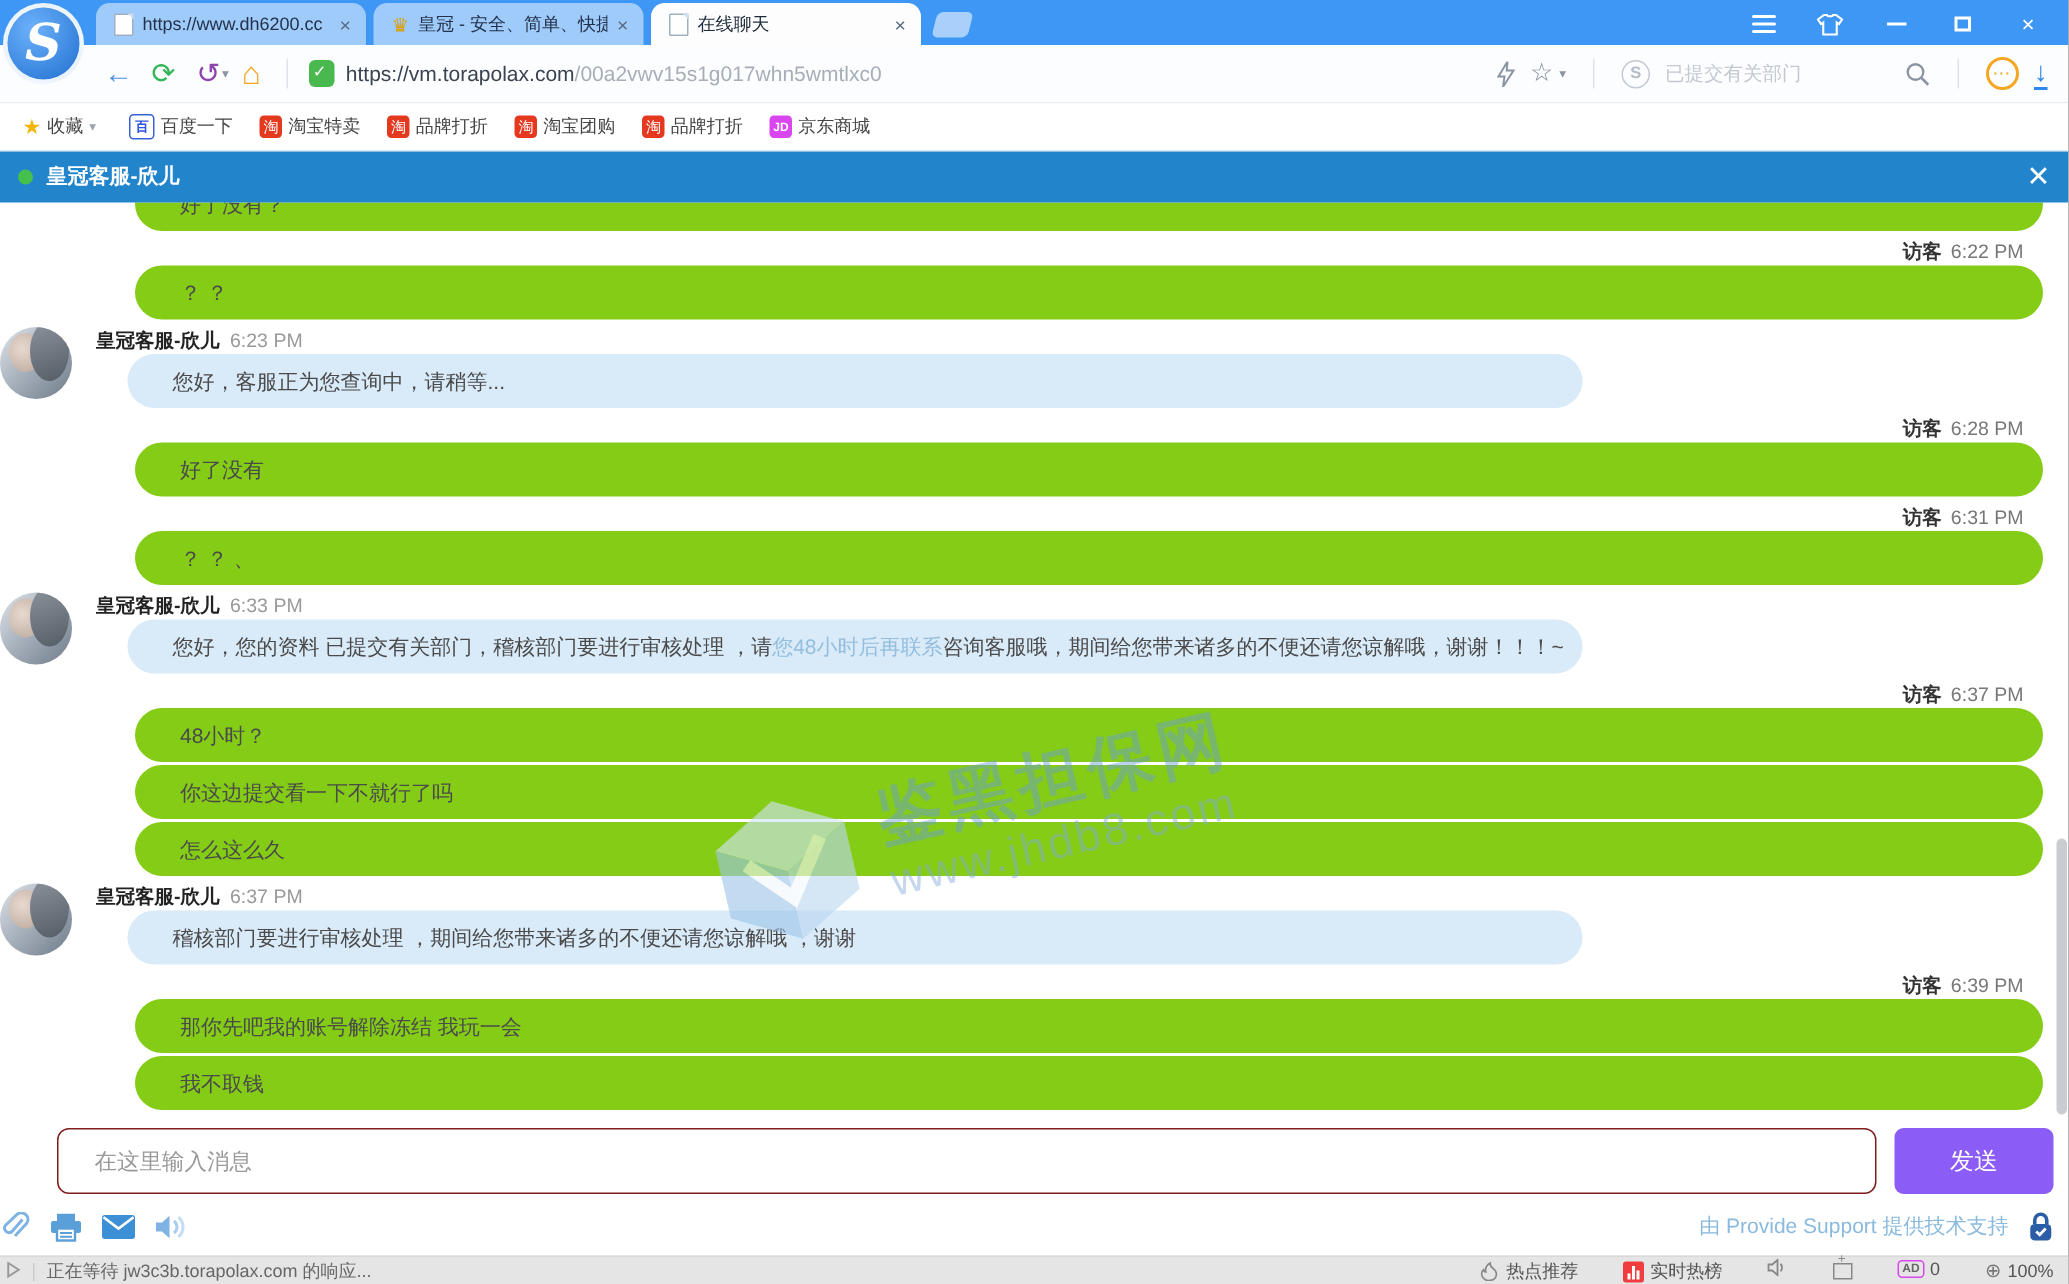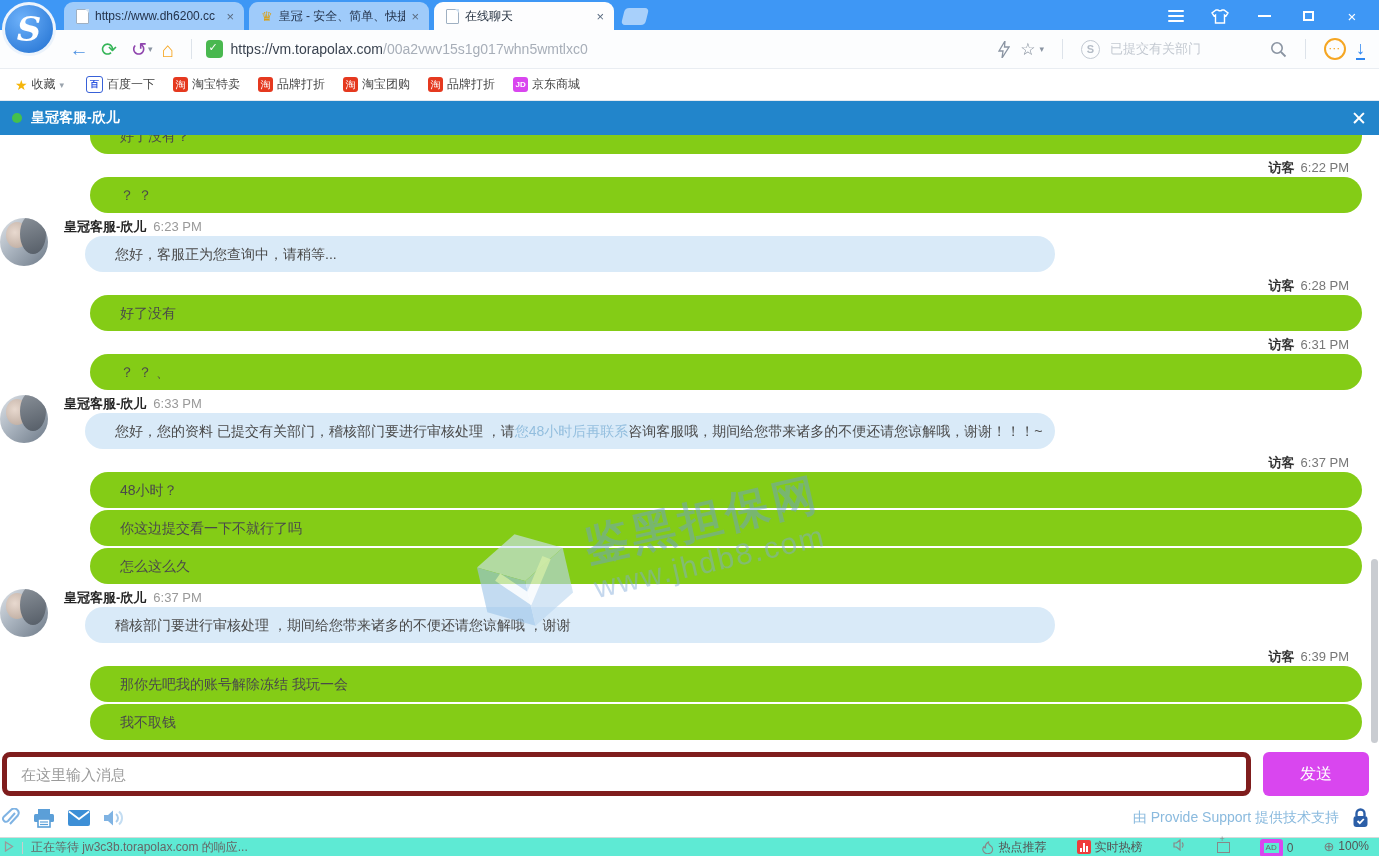--- a/index.html
+++ b/index.html
@@ -95,41 +95,41 @@
   .watermark{position:absolute;left:472px;top:352px;width:470px;display:flex;align-items:center;gap:18px;
              transform:rotate(-13deg);pointer-events:none;z-index:10;opacity:.62;}
   .wm-text{display:flex;flex-direction:column;line-height:1.15;}
   .wm-title{font-size:44px;font-weight:bold;color:rgba(108,158,214,.75);letter-spacing:4px;}
   .wm-url{font-size:30px;color:rgba(128,170,218,.75);letter-spacing:2px;}
 
   .scroll-thumb{position:absolute;right:1px;top:424px;width:7px;height:184px;background:#c9ccd1;border-radius:4px;z-index:30;}
 
   
   .input-row{height:54px;display:flex;align-items:center;padding:7px 10px 3px 2px;box-sizing:border-box;gap:12px;}
-  .chat-input{flex:1;height:44px;border:5px solid #7f1d1d;border-radius:8px;box-sizing:border-box;
-              font-size:15px;color:#9a9a9a;padding:0 14px;line-height:42px;background:#fff;outline:none;
-              font-family:"Liberation Sans","DejaVu Sans",sans-serif;}
+  .chat-input{flex:1;height:44px;border:1px solid #7f1d1d;border-radius:8px;box-sizing:border-box;
+              font-size:15px;color:#9a9a9a;padding:0 24px;line-height:42px;background:#fff;outline:none;
+              font-family:"Liberation Sans","DejaVu Sans",sans-serif;margin-left:36px;}
   .chat-input::placeholder{color:#9a9a9a;}
-  .send-btn{width:106px;height:44px;border:none;border-radius:6px;background:#d946ef;color:#fff;font-size:16px;
+  .send-btn{width:106px;height:44px;border:none;border-radius:6px;background:#8b5cf6;color:#fff;font-size:16px;
             font-family:"Liberation Sans","DejaVu Sans",sans-serif;}
 
   .tools-row{height:38px;display:flex;align-items:center;gap:13px;padding:0 10px 0 2px;}
   .tool-ic{display:flex;align-items:center;}
   .spacer{flex:1;}
   .support-label{font-size:14px;color:#8abade;padding-left:11px;}
 
   
-  .statusbar{height:19px;background:#5eead4;border-top:1px solid #d9d9d9;display:flex;align-items:center;
+  .statusbar{height:19px;background:#e5e5e5;border-top:1px solid #d9d9d9;display:flex;align-items:center;
              font-size:12px;color:#555;padding:0 10px 0 4px;gap:8px;}
   .sb-sep{width:1px;height:12px;background:#ccc;}
   .sb-right{margin-left:auto;display:flex;align-items:flex-start;gap:30px;color:#555;}
   .sb-item{display:flex;align-items:center;gap:4px;}
   .hotbars{width:14px;height:14px;background:#f03c3c;border-radius:2px;display:flex;align-items:flex-end;justify-content:center;gap:1px;padding:2px;box-sizing:border-box;}
   .hotbars i{display:block;width:2px;background:#fff;}
-  .ad-badge{border:4px solid #d946ef;border-radius:3px;font-size:8px;color:#666;padding:0 2px;line-height:10px;}
+  .ad-badge{border:1px solid #d946ef;border-radius:3px;font-size:8px;color:#666;padding:0 2px;line-height:10px;font-weight:bold;}
   .win-plus{width:11px;height:9px;border:1px solid #888;position:relative;margin-top:3px;}
   .win-plus:before{content:"+";position:absolute;top:-9px;left:2px;font-size:9px;color:#888;}
 </style>
 </head>
 <body>
 
 <div class="screen">
 
   <div class="titlebar">
     <div class="logo">S</div>

